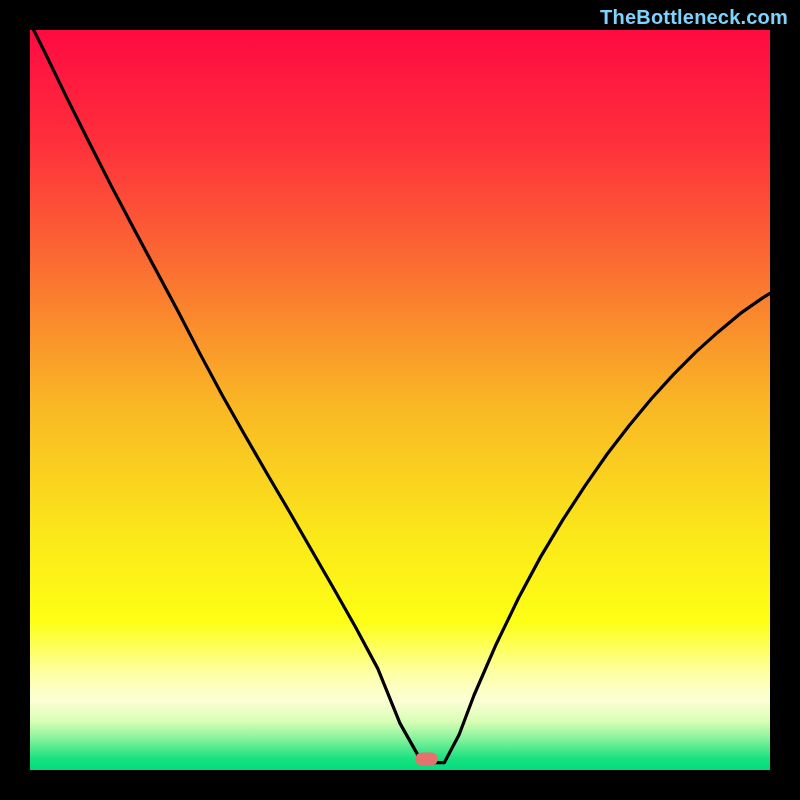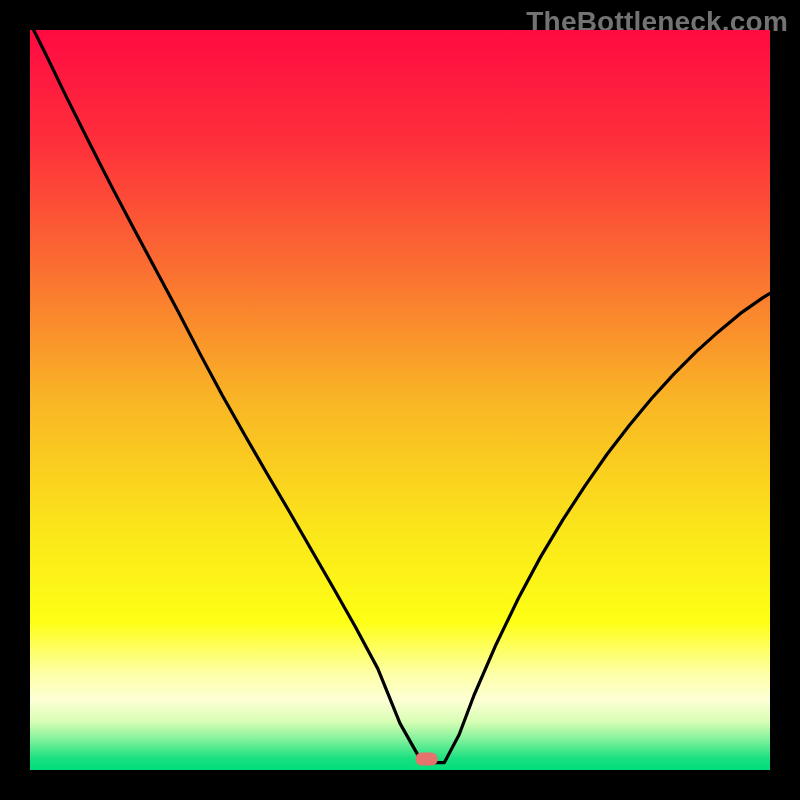--- a/index.html
+++ b/index.html
@@ -21,23 +21,23 @@
     left: 30px;
     top: 30px;
     width: 740px;
     height: 740px;
   }
   .watermark {
     position: absolute;
     top: 6px;
     right: 12px;
     font-family: Arial, Helvetica, sans-serif;
-    font-size: 28px;
+    font-size: 20px;
     font-weight: 600;
-    color: #737373;
+    color: #7dd3fc;
     letter-spacing: 0.2px;
   }
 </style>
 </head>
 <body>
 
 <div class="frame">
   <div class="watermark">TheBottleneck.com</div>
   <svg class="plot" viewBox="0 0 740 740" preserveAspectRatio="none">
     <defs>

